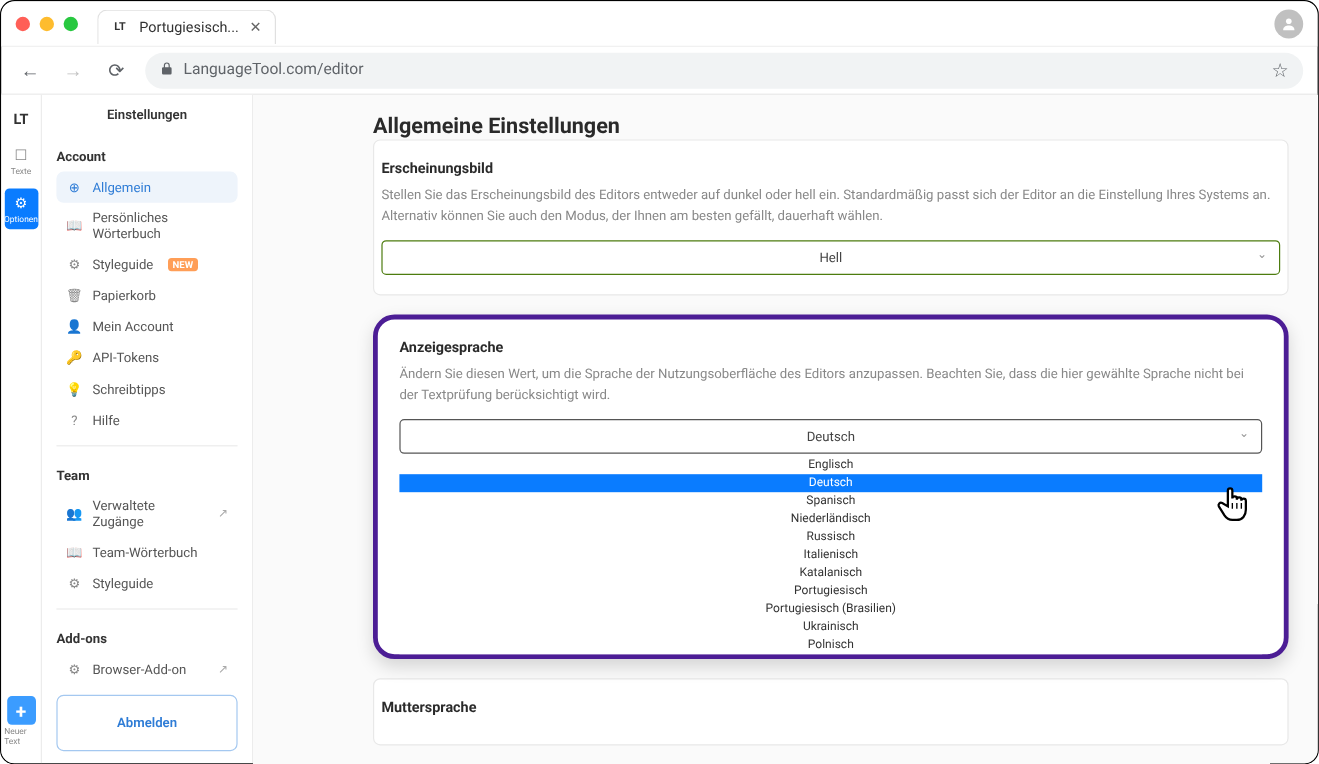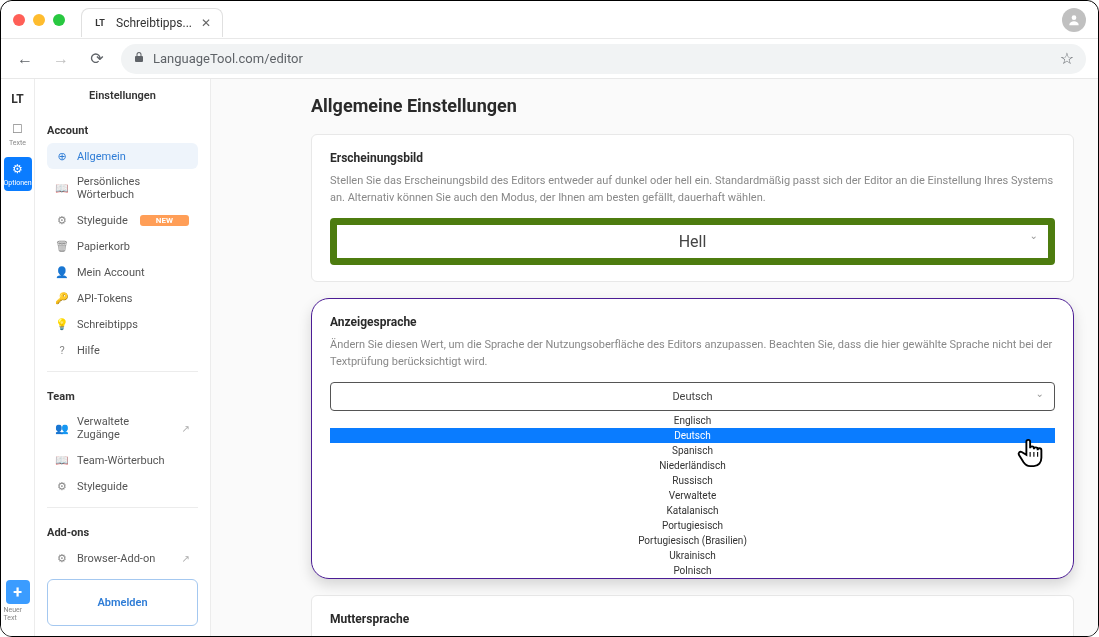--- a/index.html
+++ b/index.html
@@ -31,56 +31,56 @@
 .rail-bottom { margin-top: auto; margin-bottom: 10px; }
 .new-text-btn { width: 24px; height: 24px; background: #3b9cff; border-radius: 4px; color: #fff; display:flex; align-items:center; justify-content:center; font-size:16px; font-weight:bold; }
 
 .sidebar { width: 176px; background: #fff; border-right: 1px solid #ececec; display: flex; flex-direction: column; padding: 10px 12px; overflow-y: auto; }
 .sidebar-title { font-size: 11px; font-weight: 600; color: #333; text-align: center; margin-bottom: 12px; }
 .section-label { font-size: 11px; font-weight: 700; color: #333; margin: 10px 0 6px; }
 .nav-item { display: flex; align-items: center; gap: 8px; padding: 6px 8px; font-size: 11px; color: #555; border-radius: 6px; cursor: pointer; }
 .nav-item.selected { background: #eef4fb; color: #2e7cd6; }
 .nav-icon { width: 14px; height: 14px; display:flex; align-items:center; justify-content:center; color:#888; flex-shrink:0; }
 .nav-item.selected .nav-icon { color: #2e7cd6; }
-.badge-new { background: #ff9e57; color: #fff; font-size: 8px; font-weight: bold; padding: 1px 16px; border-radius: 3px; margin-left: 4px; }
+.badge-new { background: #ff9e57; color: #fff; font-size: 8px; font-weight: bold; padding: 1px 4px; border-radius: 3px; margin-left: 4px; }
 .ext-icon { margin-left: auto; color: #aaa; font-size: 10px; }
 .divider { height: 1px; background: #ececec; margin: 8px 0; }
 .logout-btn { margin-top: auto; border: 1px solid #a4c8f0; color: #2e7cd6; background: #fff; border-radius: 6px; padding: 16px; font-size: 11px; font-weight: 600; text-align: center; cursor: pointer; }
 
 .main { flex: 1; background: #fafafa; padding: 16px 24px 24px 100px; overflow-y: auto; }
-.page-title { font-size: 18px; font-weight: 700; color: #2a2a2a; margin-bottom: 18px; }
-.card { background: #fff; border: 1px solid #e8e8e8; border-radius: 6px; padding: 16px 18px; margin-bottom: 16px; }
+.page-title { font-size: 18px; font-weight: 700; color: #2a2a2a; margin-bottom: 0; }
+.card { background: #fff; border: 1px solid #e8e8e8; border-radius: 6px; padding: 16px 6px; margin-bottom: 16px; }
 .card-title { font-size: 12px; font-weight: 700; color: #2a2a2a; margin-bottom: 8px; }
 .card-desc { font-size: 11px; color: #888; line-height: 1.5; margin-bottom: 12px; }
-.select-box { border: 7px solid #4d7c0f; border-radius: 4px; padding: 7px 12px; font-size: 16px; color: #444; text-align: center; position: relative; cursor: pointer; }
+.select-box { border: 1px solid #4d7c0f; border-radius: 4px; padding: 7px 12px; font-size: 11px; color: #444; text-align: center; position: relative; cursor: pointer; }
 .select-box::after { content: "⌄"; position: absolute; right: 10px; top: 5px; color: #999; font-size: 10px; }
 
 
-.highlight-card { border: 1px solid #4c1d95; border-radius: 18px; padding: 16px 18px 0 18px; background: #fff; margin-bottom: 16px; box-shadow: 0 6px 14px rgba(0,0,0,0.15); position: relative; }
+.highlight-card { border: 4px solid #4c1d95; border-radius: 18px; padding: 16px 18px 0 18px; background: #fff; margin-bottom: 16px; box-shadow: 0 6px 14px rgba(0,0,0,0.15); position: relative; }
 .dropdown-open { border: 1px solid #555; border-radius: 4px; padding: 7px 12px; font-size: 11px; color: #444; text-align: center; position: relative; cursor: pointer; }
 .dropdown-open::after { content: "⌄"; position: absolute; right: 10px; top: 5px; color: #999; font-size: 10px; }
 .dropdown-list { background: #fff; margin-top: 2px; }
 .dropdown-item { font-size: 10px; color: #333; text-align: center; padding: 1px 0; cursor: pointer; line-height: 1.3; }
 .dropdown-item.hover { background: #0a7cff; color: #fff; }
 .cursor-hand { position: absolute; right: 26px; top: 136px; font-size: 24px; pointer-events: none; }
 .cursor-svg { width: 30px; height: 34px; }
 
 </style>
 </head>
 <body>
 
 <div class="browser-chrome">
   <div class="traffic-lights">
     <div class="light red"></div>
     <div class="light yellow"></div>
     <div class="light green"></div>
   </div>
   <div class="tab">
     <span class="tab-favicon">LT</span>
-    <span>Schreibtipps...</span>
+    <span>Portugiesisch...</span>
     <span class="tab-close">✕</span>
   </div>
   <div class="profile-circle">
     <svg width="14" height="14" viewBox="0 0 24 24" fill="#fff">
         <circle cx="12" cy="8" r="4"></circle>
         <path d="M4 20c0-4 4-6 8-6s8 2 8 6v1H4z"></path>
       </svg>
   </div>
 </div>
 
@@ -202,21 +202,21 @@
       <div class="card-desc">Ändern Sie diesen Wert, um die Sprache der Nutzungsoberfläche des Editors anzupassen. Beachten Sie, dass die hier gewählte Sprache nicht bei der Textprüfung berücksichtigt wird.</div>
       <div class="dropdown-open">
         <span>Deutsch</span>
       </div>
       <div class="dropdown-list">
         <div class="dropdown-item">Englisch</div>
         <div class="dropdown-item hover">Deutsch</div>
         <div class="dropdown-item">Spanisch</div>
         <div class="dropdown-item">Niederländisch</div>
         <div class="dropdown-item">Russisch</div>
-        <div class="dropdown-item">Verwaltete</div>
+        <div class="dropdown-item">Italienisch</div>
         <div class="dropdown-item">Katalanisch</div>
         <div class="dropdown-item">Portugiesisch</div>
         <div class="dropdown-item">Portugiesisch (Brasilien)</div>
         <div class="dropdown-item">Ukrainisch</div>
         <div class="dropdown-item">Polnisch</div>
       </div>
       <div class="cursor-hand">
         <svg class="cursor-svg" viewBox="0 0 32 36">
           <path d="M10 16 V7 a2 2 0 0 1 4 0 V14 a2 2 0 0 1 4 0 V15 a2 2 0 0 1 4 0 V16 a2 2 0 0 1 4 0 V24 c0 5 -3 9 -8 9 h-4 c-3 0 -5 -1 -7 -4 l-5 -8 c-1 -2 1 -4 3 -3 l5 3 z" fill="#fff" stroke="#000" stroke-width="2"></path>
           <line x1="14" y1="18" x2="14" y2="23" stroke="#000" stroke-width="1.2"></line>

